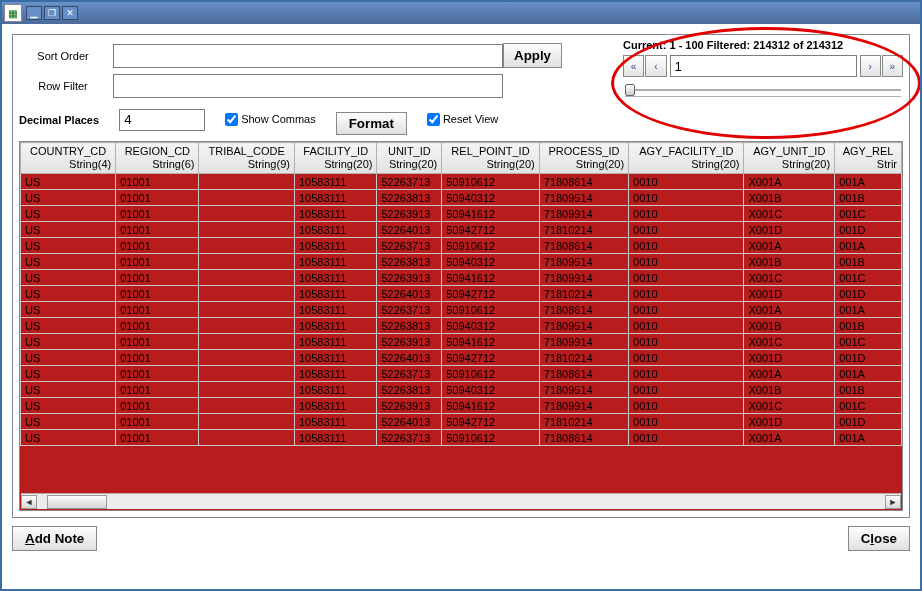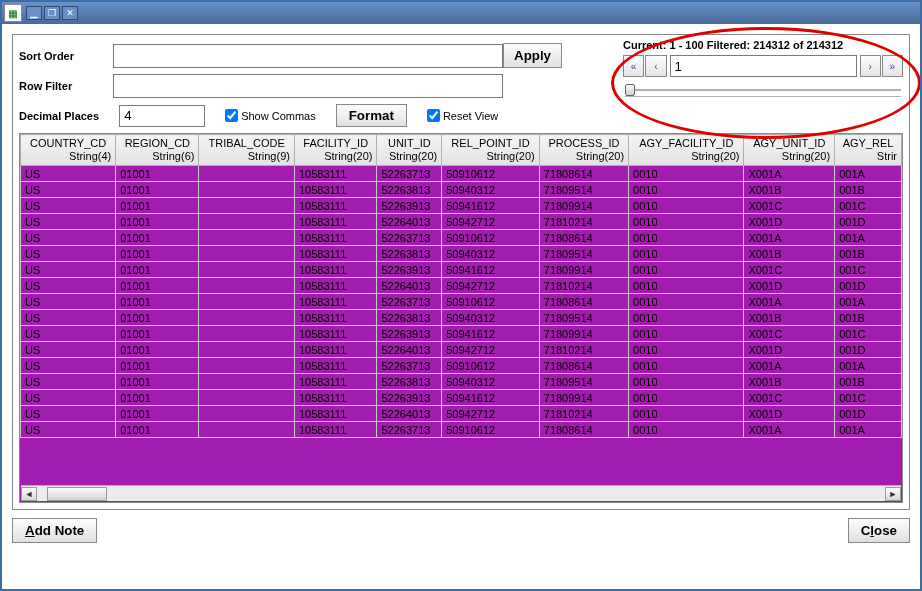--- a/index.html
+++ b/index.html
@@ -60,23 +60,23 @@
     position: relative;
   }
 
   .filter-row {
     display: flex;
     align-items: center;
     margin-bottom: 6px;
   }
   .filter-label {
     width: 94px;
-    text-align: left;
+    text-align: center;
     padding-right: 6px;
-    font-weight: bold;
+    font-weight: normal;
   }
   .filter-input {
     height: 24px;
     border: 1px solid #7a7a7a;
     padding: 2px 4px;
     font-size: 11px;
   }
   .sort-input { width: 390px; }
   .rowfilter-input { width: 390px; }
   .apply-btn {
@@ -92,28 +92,29 @@
     align-items: center;
     gap: 20px;
     margin-bottom: 6px;
   }
   .format-row .lbl { font-weight: bold; }
   .decimal-input {
     width: 86px; height: 22px;
     border: 1px solid #7a7a7a;
     padding: 2px 4px;
   }
-  .chk { display: flex; align-items: center; gap: 3px; }
+  .chk { display: flex; gap: 3px; }
   .chk input { width: 13px; height: 13px; }
   .format-btn {
     padding: 3px 12px;
     background: linear-gradient(#fdfdfd,#e0e0e0);
     border: 1px solid #888;
     cursor: pointer;
     font-weight: bold;
+    margin-top: 8px;
   }
 
   
   .pager {
     position: absolute;
     top: 4px; right: 6px;
     width: 280px;
     margin-left: 17px;
   }
   .pager-status {
@@ -176,21 +177,21 @@
     pointer-events: none;
     z-index: 50;
   }
 
   
   .table-wrap {
     border: 1px solid #888;
     overflow: hidden;
     position: relative;
     height: 370px;
-    background: #a21caf;
+    background: #b91c1c;
   }
   .data-table {
     border-collapse: collapse;
     width: 100%;
     font-size: 11px;
   }
   .data-table th {
     background: linear-gradient(#f4f4f4,#e2e2e2);
     border: 1px solid #b0b0b0;
     padding: 2px 4px;

